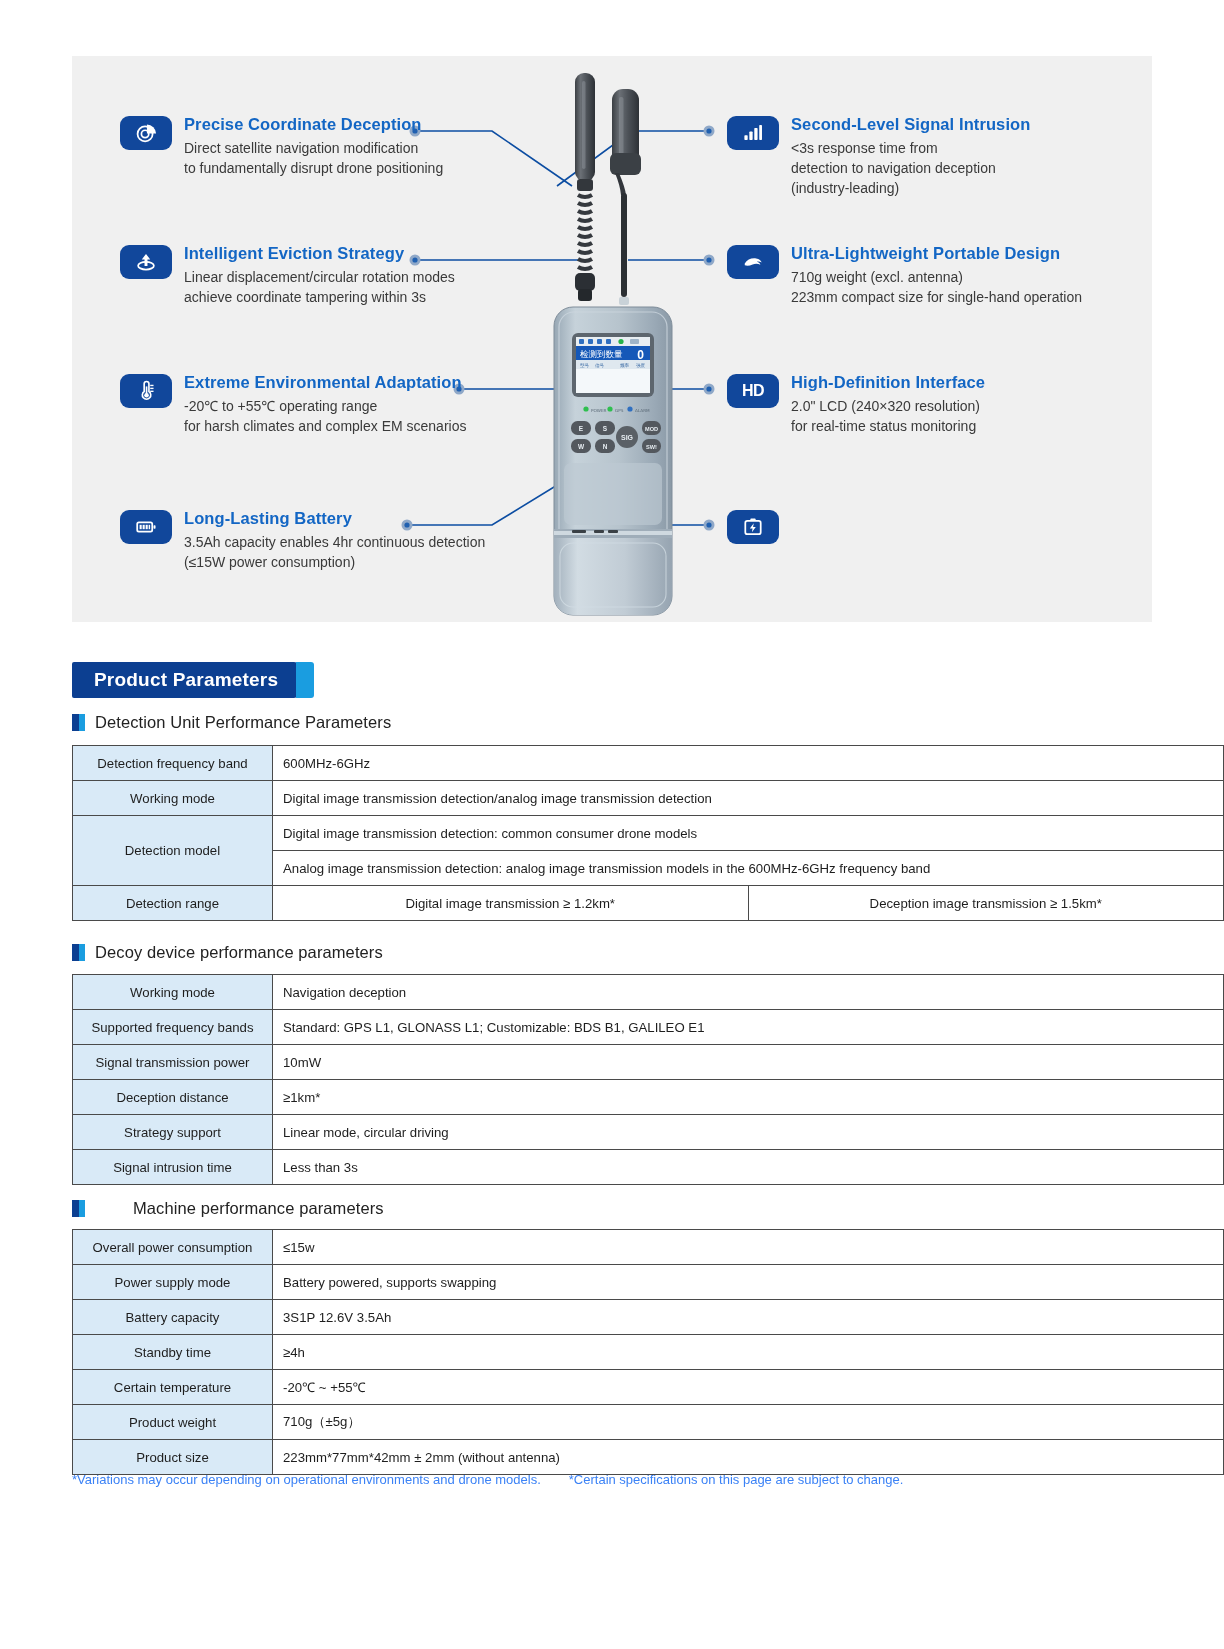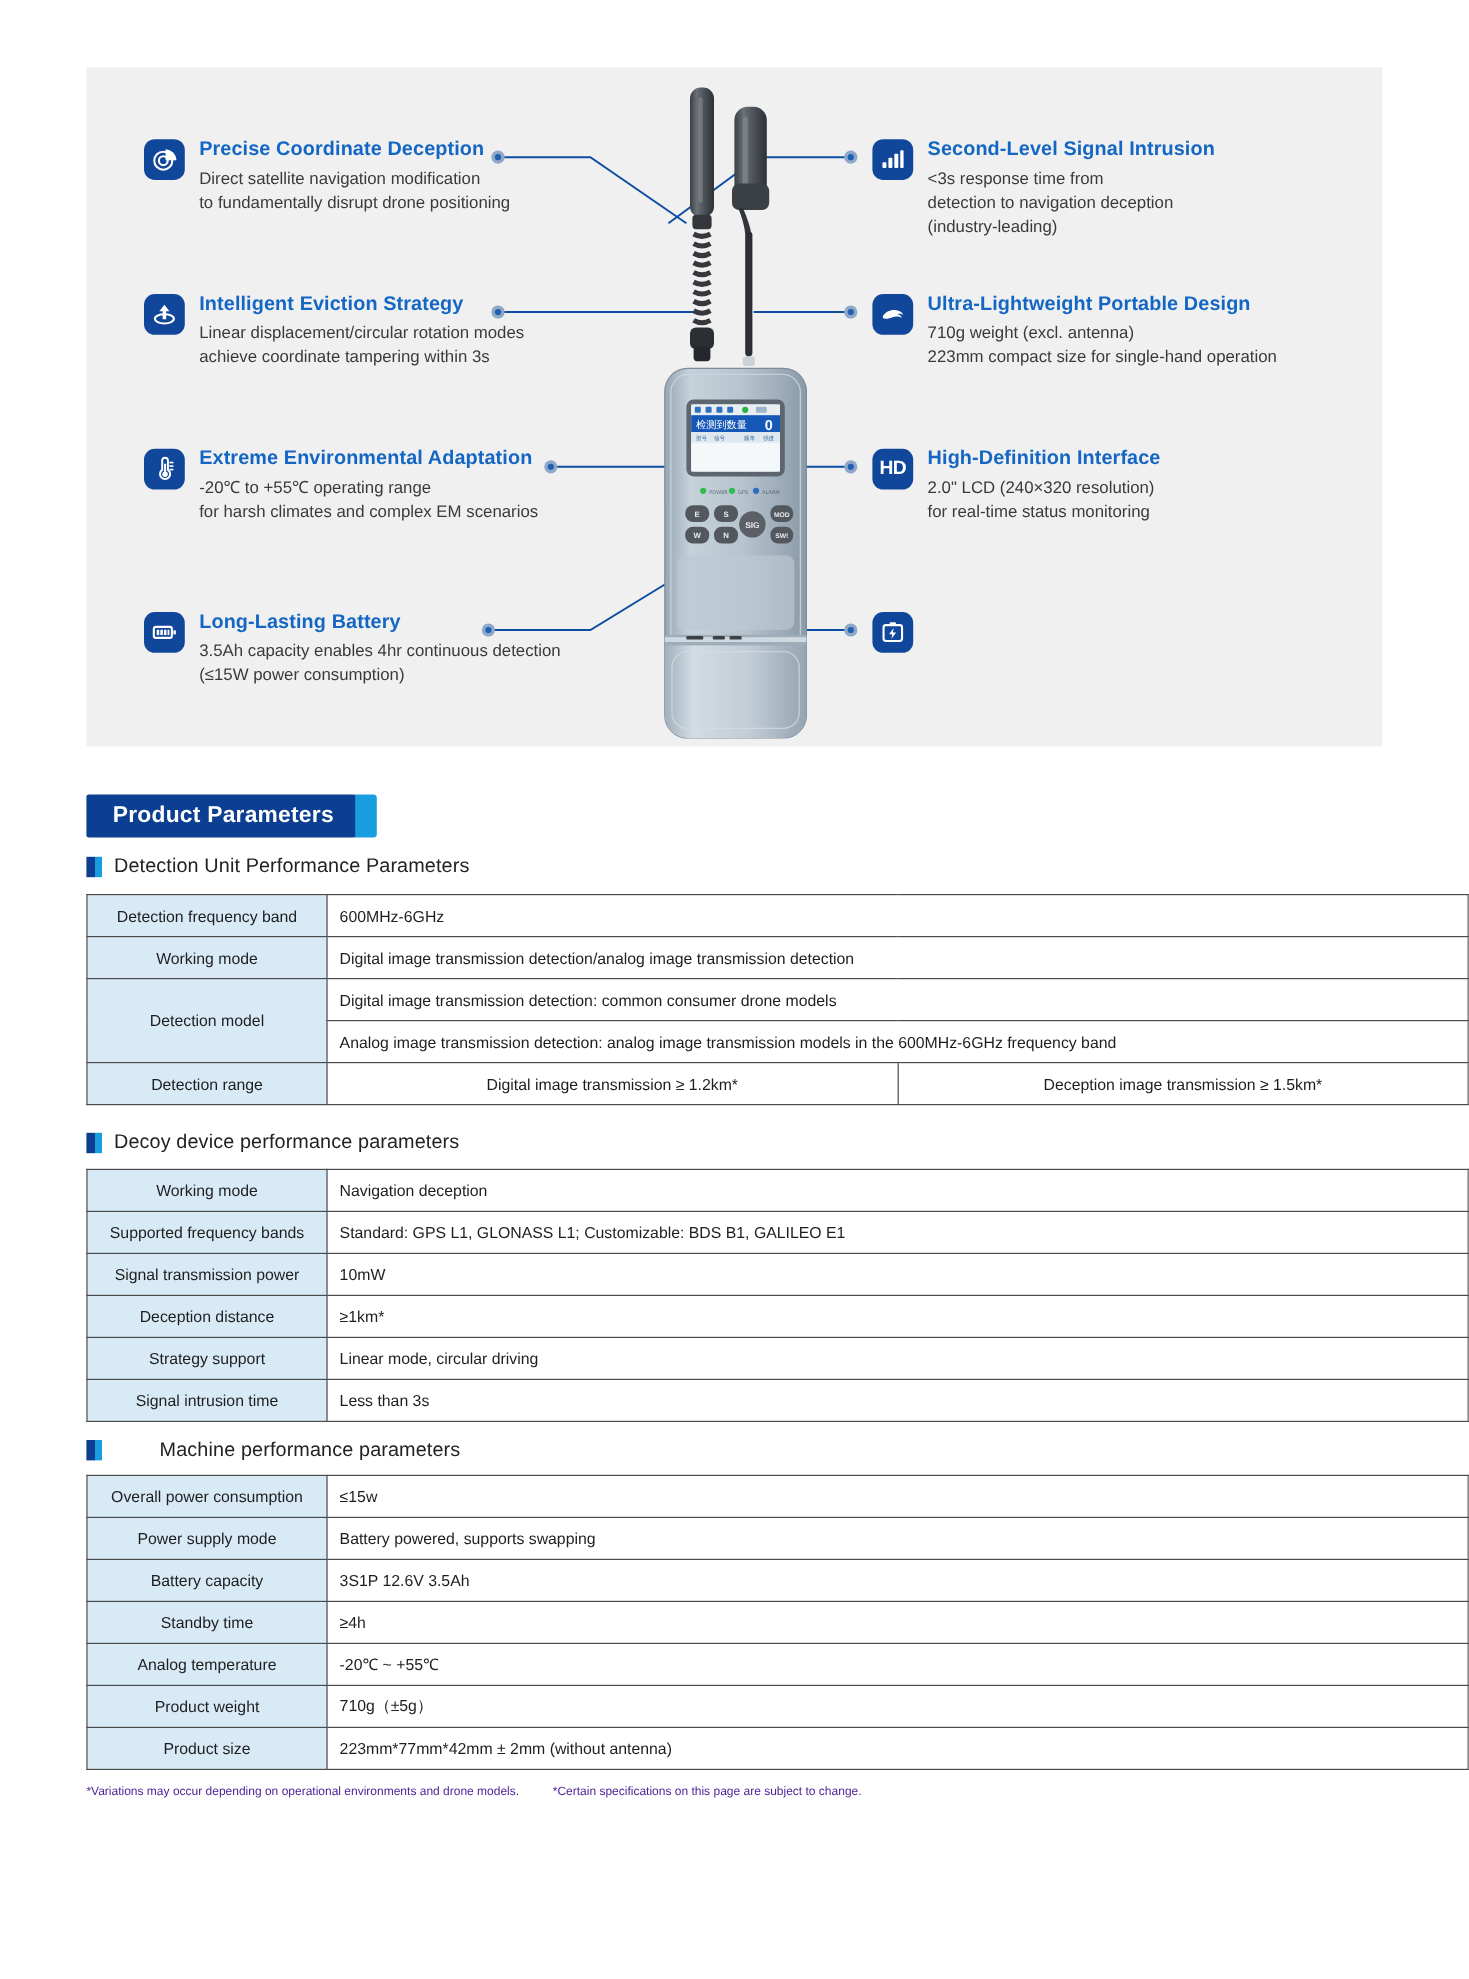--- a/index.html
+++ b/index.html
@@ -32,21 +32,21 @@
     pointer-events: none;
   }
 
   .feature {
     position: absolute;
     display: flex;
     align-items: flex-start;
     gap: 12px;
   }
   .feat-icon {
-    width: 34px; height: 34px;
+    width: 52px; height: 34px;
     min-width: 34px;
     border-radius: 9px;
     background: #11479b;
     display: flex;
     align-items: center;
     justify-content: center;
     margin-top: 2px;
   }
   .feat-icon svg { display: block; }
   .feat-icon .hd-text {
@@ -161,23 +161,22 @@
   }
 
   
   .notes {
     position: absolute;
     left: 72px;
     top: 1472px;
     width: 1024px;
     display: flex;
     gap: 28px;
-    font-size: 10px;
-    color: #4c1d95;
-    margin-top: 16px;
+    font-size: 13px;
+    color: #3b82f6;
   }
 </style>
 </head>
 <body>
 
 <div class="page">
 
   <div class="hero">
 
     <svg class="hero-svg" viewBox="0 0 1080 566">
@@ -536,21 +535,21 @@
     </tr>
     <tr>
       <td class="lbl">Battery capacity</td>
       <td class="val">3S1P 12.6V 3.5Ah</td>
     </tr>
     <tr>
       <td class="lbl">Standby time</td>
       <td class="val">≥4h</td>
     </tr>
     <tr>
-      <td class="lbl">Analog temperature</td>
+      <td class="lbl">Certain temperature</td>
       <td class="val">-20℃ ~ +55℃</td>
     </tr>
     <tr>
       <td class="lbl">Product weight</td>
       <td class="val">710g（±5g）</td>
     </tr>
     <tr>
       <td class="lbl">Product size</td>
       <td class="val">223mm*77mm*42mm ± 2mm (without antenna)</td>
     </tr>

